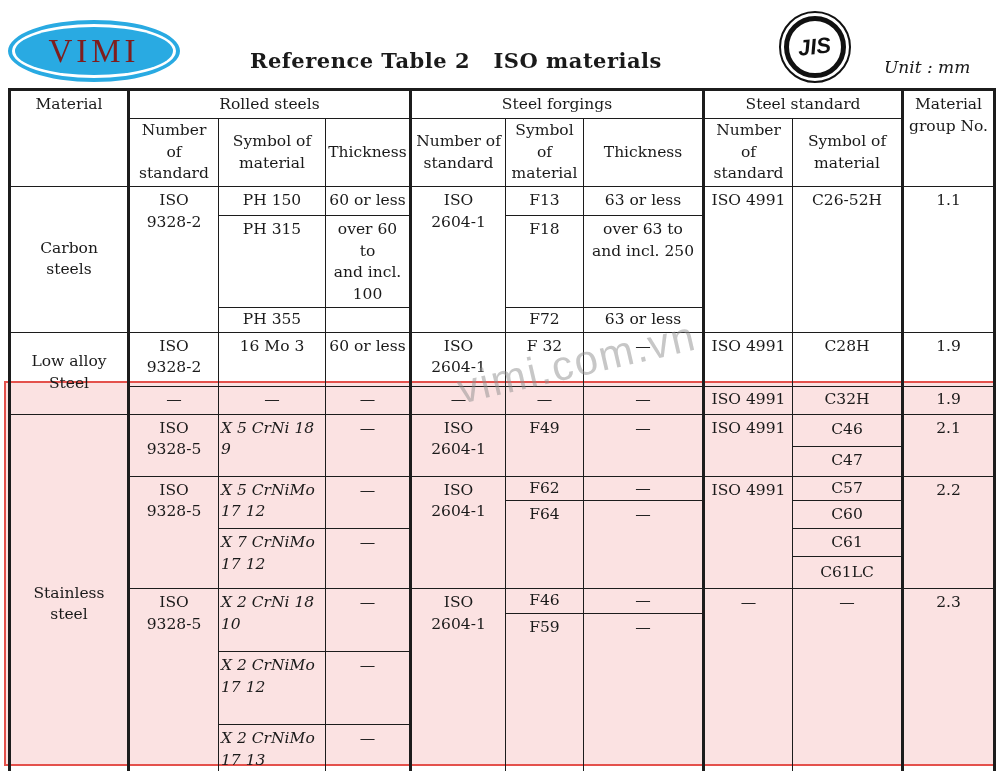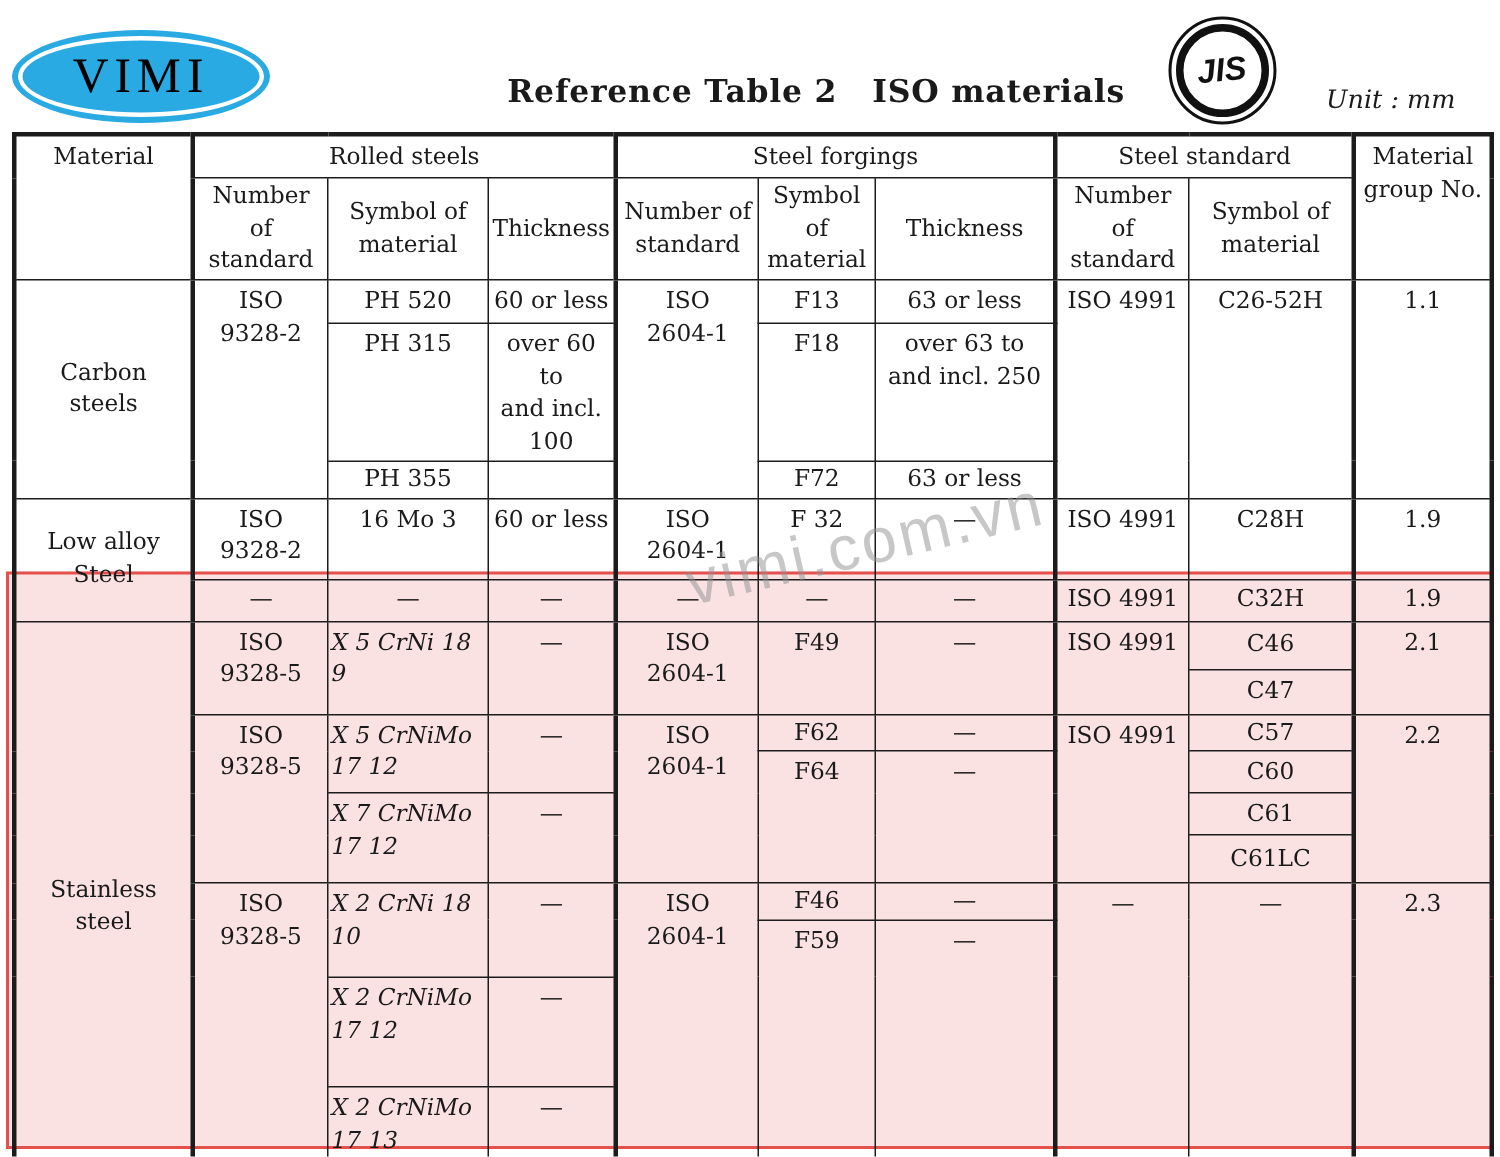--- a/index.html
+++ b/index.html
@@ -19,25 +19,25 @@
   
   .vimi-logo{
     position:absolute;left:8px;top:20px;width:172px;height:62px;
     border:4px solid var(--blue);border-radius:50%;background:#fff;padding:3px;
   }
   .vimi-logo-inner{
     width:100%;height:100%;border-radius:50%;background:var(--blue);
     display:flex;align-items:center;justify-content:center;
   }
   .vimi-logo-text{
-    color:#000000;font-size:33px;letter-spacing:4px;line-height:1;
+    color:#7f1d1d;font-size:33px;letter-spacing:4px;line-height:1;
     font-family:"Liberation Serif","DejaVu Serif",serif;
   }
   .page-title{
-    position:absolute;left:250px;top:48px;width:500px;text-align:right;
+    position:absolute;left:250px;top:48px;width:500px;text-align:left;
     font-size:21px;font-weight:bold;white-space:pre;letter-spacing:.5px;
   }
   .jis-logo{
     position:absolute;left:779px;top:11px;width:72px;height:72px;
     border:2px solid #111;border-radius:50%;padding:3px;background:#fff;
   }
   .jis-inner{
     width:100%;height:100%;border:5px solid #111;border-radius:50%;
     display:flex;align-items:center;justify-content:center;
   }
@@ -136,21 +136,21 @@
         <td class="bl">Number of
 standard</td>
         <td>Symbol of
 material</td>
       </tr>
       <tr style="height: 29px;">
         <td rowspan="3">Carbon
 steels</td>
         <td rowspan="3" class="bl vt">ISO
 9328-2</td>
-        <td>PH 520</td>
+        <td>PH 150</td>
         <td>60 or less</td>
         <td rowspan="3" class="bl vt">ISO
 2604-1</td>
         <td>F13</td>
         <td>63 or less</td>
         <td rowspan="3" class="bl vt">ISO 4991</td>
         <td rowspan="3" class="vt">C26-52H</td>
         <td rowspan="3" class="bl vt">1.1</td>
       </tr>
       <tr style="height: 78px;">

